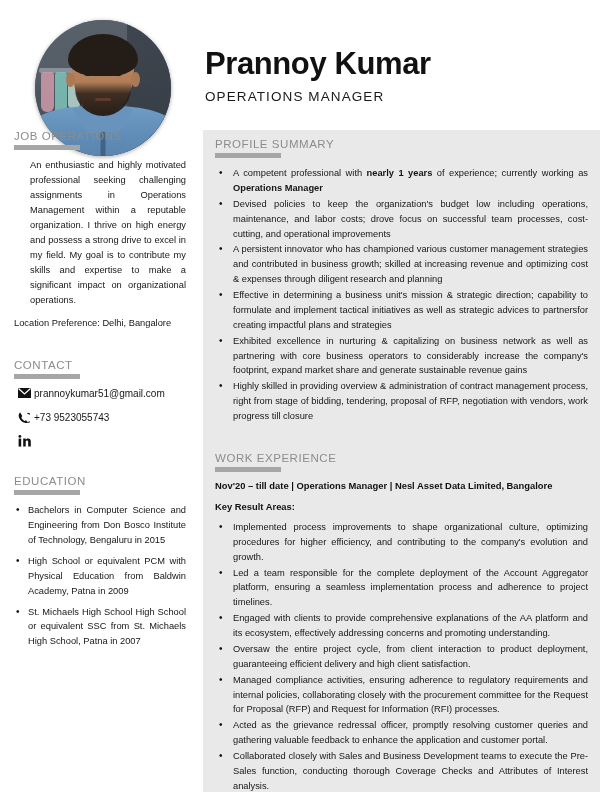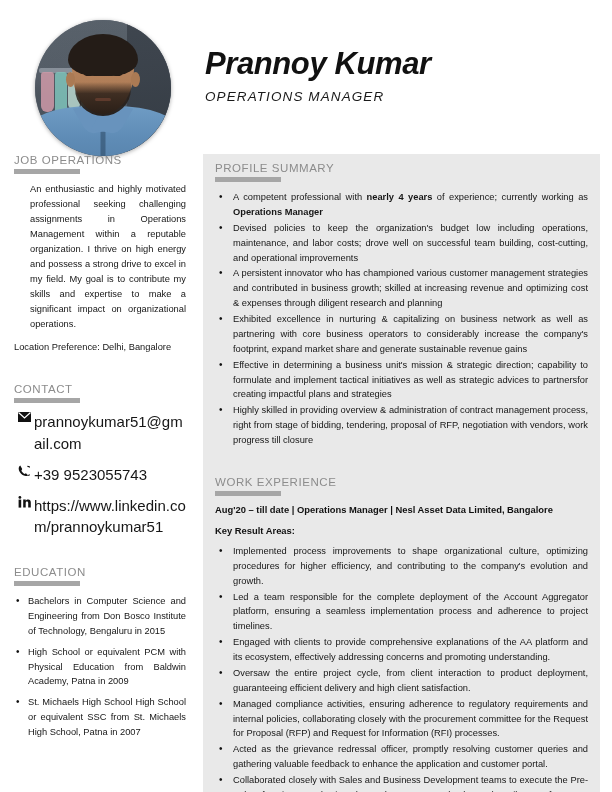--- a/index.html
+++ b/index.html
@@ -19,24 +19,23 @@
     width: 612px;
     height: 792px;
     position: relative;
     background: #ffffff;
     box-sizing: border-box;
   }
 
   
   .header {
     position: relative;
-    height: 154px;
+    height: 130px;
     display: flex;
     align-items: center;
-    font-style: italic;
   }
   .photo-wrap {
     position: absolute;
     left: 35px;
     top: 20px;
     width: 136px;
     height: 136px;
     border-radius: 50%;
     overflow: hidden;
     box-shadow: 0 1px 4px rgba(0,0,0,0.35);
@@ -271,21 +270,21 @@
   }
   .contact-icon {
     width: 20px;
     min-width: 20px;
     text-align: center;
     padding-top: 1px;
     color: #111;
   }
   .contact-icon svg { display: block; margin: 0 auto; }
   .contact-text {
-    font-size: 15px;
+    font-size: 10px;
     line-height: 1.45;
     color: #161616;
     word-break: break-word;
   }
 
   
   .job-line {
     font-size: 9.4px;
     font-weight: bold;
     color: #111;
@@ -360,31 +359,30 @@
             </span>
             <span class="contact-text">prannoykumar51@gmail.com</span>
           </li>
           <li class="contact-item">
             <span class="contact-icon">
               <svg width="12" height="12" viewBox="0 0 12 12">
                   <path d="M2.3 0.6 C0.8 1.4 0.3 3.4 1 5.4 C1.8 7.6 3.6 9.6 5.8 10.6 C7.3 11.3 9 11.2 9.7 10.2 L8 8.2 L6.3 8.9 C5.2 8.2 4.1 7 3.4 5.8 L4.2 4.1 Z" fill="#111"></path>
                   <path d="M9.4 1.4 a3.4 3.4 0 0 1 0 9" fill="none" stroke="#111" stroke-width="1.1"></path>
                 </svg>
             </span>
-            <span class="contact-text">+39 9523055743</span>
+            <span class="contact-text">+73 9523055743</span>
           </li>
           <li class="contact-item">
             <span class="contact-icon">
               <svg width="13" height="12" viewBox="0 0 13 12">
                   <rect x="0.6" y="3.6" width="2.6" height="8" fill="#111"></rect>
                   <circle cx="1.9" cy="1.4" r="1.4" fill="#111"></circle>
                   <path d="M5.2 3.6 h2.5 v1.1 c0.5 -0.9 1.5 -1.3 2.5 -1.3 c1.7 0 2.6 1.1 2.6 3 v5.2 h-2.6 V7 c0 -1 -0.4 -1.6 -1.3 -1.6 c-0.8 0 -1.2 0.6 -1.2 1.6 v4.6 H5.2 Z" fill="#111"></path>
                 </svg>
             </span>
-            <span class="contact-text">https://www.linkedin.com/prannoykumar51</span>
           </li>
         </ul>
       </div>
 
       <div class="section">
         <div class="section-title">EDUCATION</div>
         <div class="section-rule"></div>
         <ul class="bullets">
           <li>Bachelors in Computer Science and Engineering from Don Bosco Institute of Technology, Bengaluru in 2015</li>
           <li>High School or equivalent PCM with Physical Education from Baldwin Academy, Patna in 2009</li>
@@ -393,33 +391,33 @@
       </div>
 
     </div>
 
     <div class="right-col">
 
       <div class="section">
         <div class="section-title">PROFILE SUMMARY</div>
         <div class="section-rule"></div>
         <ul class="bullets">
-          <li>A competent professional with <b>nearly 4 years</b> of experience; currently working as <b>Operations Manager</b></li>
-          <li>Devised policies to keep the organization's budget low including operations, maintenance, and labor costs; drove well on successful team building, cost-cutting, and operational improvements</li>
+          <li>A competent professional with <b>nearly 1 years</b> of experience; currently working as <b>Operations Manager</b></li>
+          <li>Devised policies to keep the organization's budget low including operations, maintenance, and labor costs; drove focus on successful team processes, cost-cutting, and operational improvements</li>
           <li>A persistent innovator who has championed various customer management strategies and contributed in business growth; skilled at increasing revenue and optimizing cost &amp; expenses through diligent research and planning</li>
+          <li>Effective in determining a business unit's mission &amp; strategic direction; capability to formulate and implement tactical initiatives as well as strategic advices to partnersfor creating impactful plans and strategies</li>
           <li>Exhibited excellence in nurturing &amp; capitalizing on business network as well as partnering with core business operators to considerably increase the company's footprint, expand market share and generate sustainable revenue gains</li>
-          <li>Effective in determining a business unit's mission &amp; strategic direction; capability to formulate and implement tactical initiatives as well as strategic advices to partnersfor creating impactful plans and strategies</li>
           <li>Highly skilled in providing overview &amp; administration of contract management process, right from stage of bidding, tendering, proposal of RFP, negotiation with vendors, work progress till closure</li>
         </ul>
       </div>
 
       <div class="section work-section">
         <div class="section-title">WORK EXPERIENCE</div>
         <div class="section-rule"></div>
-        <div class="job-line">Aug'20 – till date | Operations Manager | Nesl Asset Data Limited, Bangalore</div>
+        <div class="job-line">Nov'20 – till date | Operations Manager | Nesl Asset Data Limited, Bangalore</div>
         <div class="kra-label">Key Result Areas:</div>
         <ul class="bullets">
           <li>Implemented process improvements to shape organizational culture, optimizing procedures for higher efficiency, and contributing to the company's evolution and growth.</li>
           <li>Led a team responsible for the complete deployment of the Account Aggregator platform, ensuring a seamless implementation process and adherence to project timelines.</li>
           <li>Engaged with clients to provide comprehensive explanations of the AA platform and its ecosystem, effectively addressing concerns and promoting understanding.</li>
           <li>Oversaw the entire project cycle, from client interaction to product deployment, guaranteeing efficient delivery and high client satisfaction.</li>
           <li>Managed compliance activities, ensuring adherence to regulatory requirements and internal policies, collaborating closely with the procurement committee for the Request for Proposal (RFP) and Request for Information (RFI) processes.</li>
           <li>Acted as the grievance redressal officer, promptly resolving customer queries and gathering valuable feedback to enhance the application and customer portal.</li>
           <li>Collaborated closely with Sales and Business Development teams to execute the Pre-Sales function, conducting thorough Coverage Checks and Attributes of Interest analysis.</li>
         </ul>

